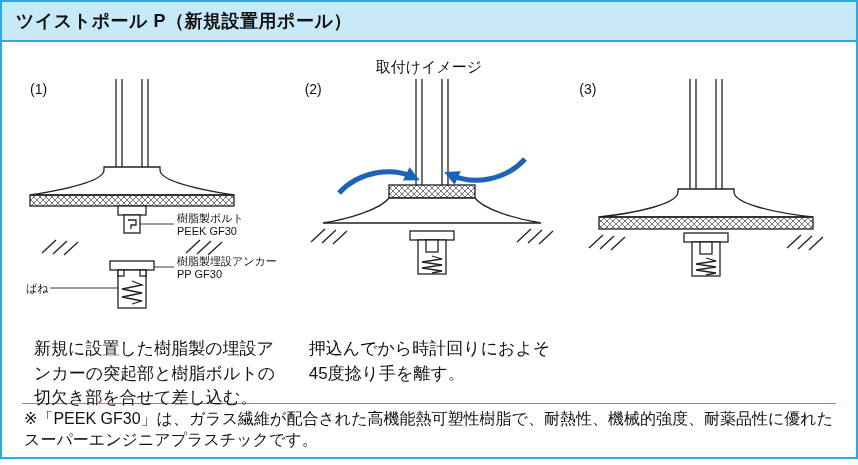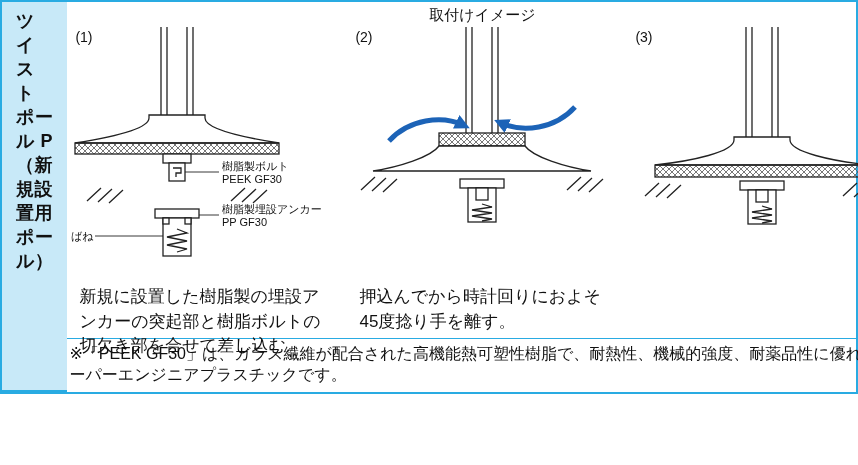--- a/index.html
+++ b/index.html
@@ -1,19 +1,19 @@
 <!DOCTYPE html>
 <html lang="ja"><head>
 <meta charset="utf-8">
 <style>
   html,body{margin:0;padding:0;background:#ffffff;}
   body{font-family:"Liberation Sans","DejaVu Sans",sans-serif;color:#111;}
-  .page{width:858px;height:394px;box-sizing:border-box;border:2px solid #29abe2;display:flex;background:#fff;}
+  .page{width:858px;height:459px;box-sizing:border-box;border:2px solid #29abe2;display:flex;flex-direction:column;background:#fff;gap:12px;}
   .header{background:#c8e9f8;border-bottom:2px solid #29abe2;padding:7px 14px;font-size:18px;font-weight:bold;letter-spacing:.5px;}
-  .content{flex:1;display:flex;flex-direction:column;padding:3px 0 0;min-height:0;justify-content:center;}
+  .content{flex:1;display:flex;flex-direction:column;padding:3px 20px 0;min-height:0;justify-content:center;}
   .main-title{text-align:center;font-size:15px;margin:1px 0 0;}
   .diagrams{display:flex;gap:10px;flex:1;min-height:0;}
   .col{flex:1;position:relative;display:flex;flex-direction:column;min-width:0;}
   .step-num{position:absolute;top:4px;left:8px;font-size:14px;}
   .fig{display:block;margin:0 auto;flex:0 0 auto;}
   .caption{font-size:17px;line-height:1.45;padding:2px 2px 0 12px;}
   .footnote{font-size:16px;padding:5px 2px 6px;border-top:1px solid #29abe2;margin-top:auto;}
   svg text{font-family:"Liberation Sans","DejaVu Sans",sans-serif;fill:#111;}
   svg .ln{stroke:#222;stroke-width:1.3;fill:none;}
   svg .shp{stroke:#222;stroke-width:1.3;fill:#fff;}

